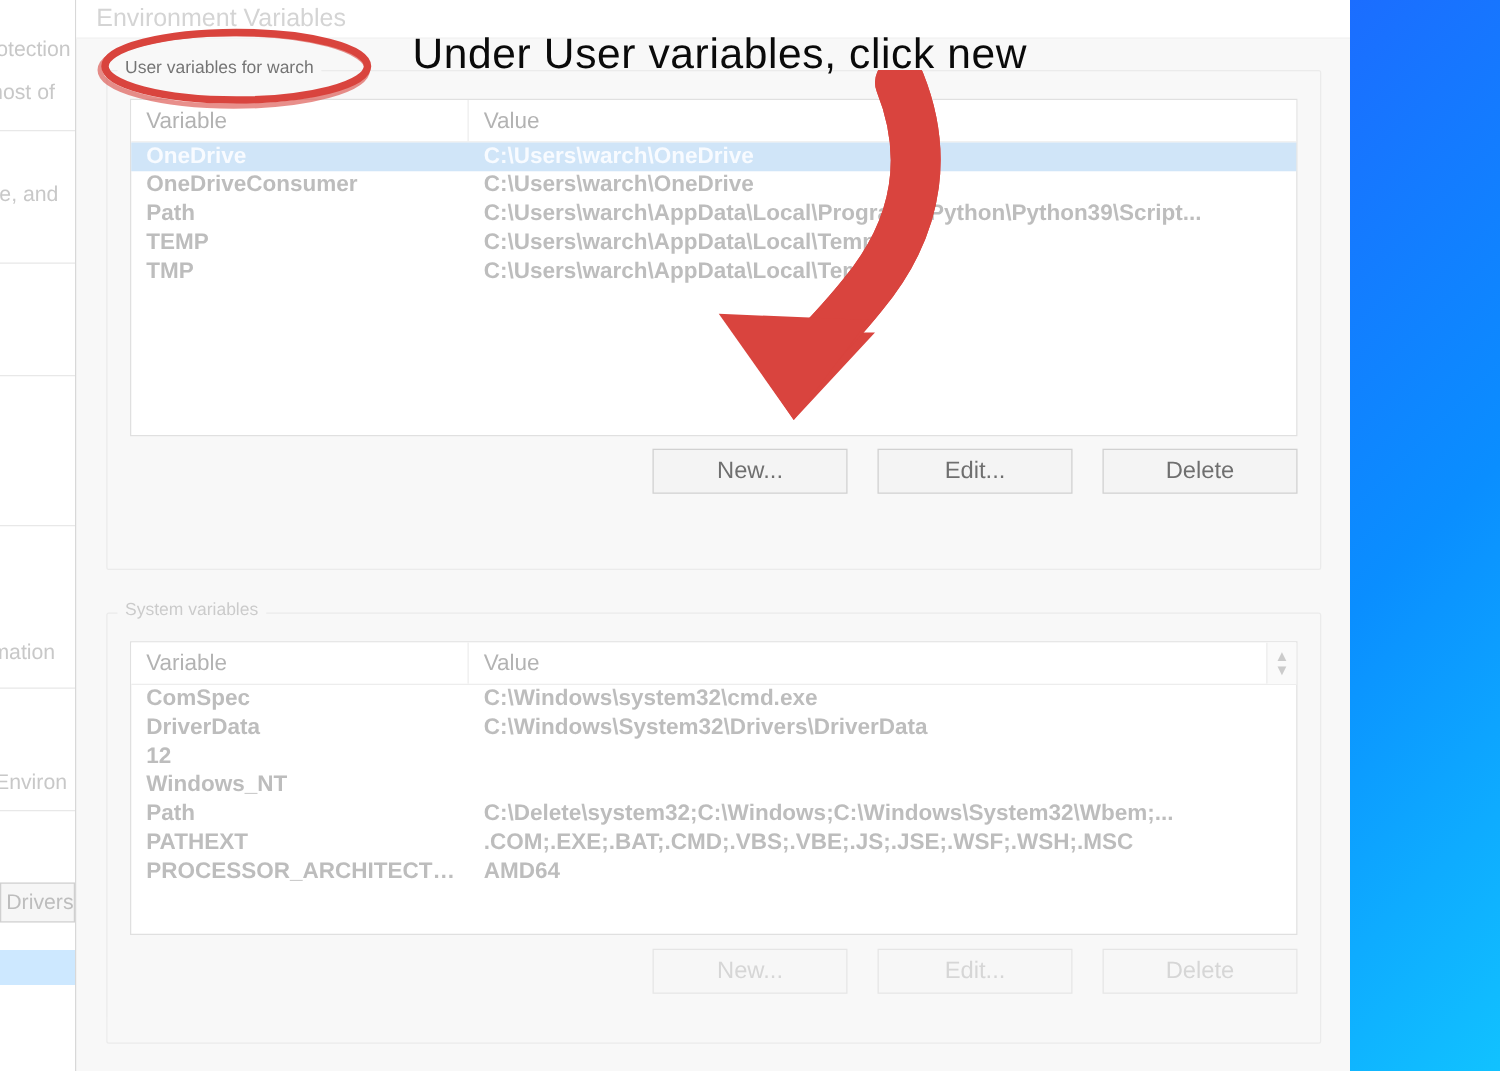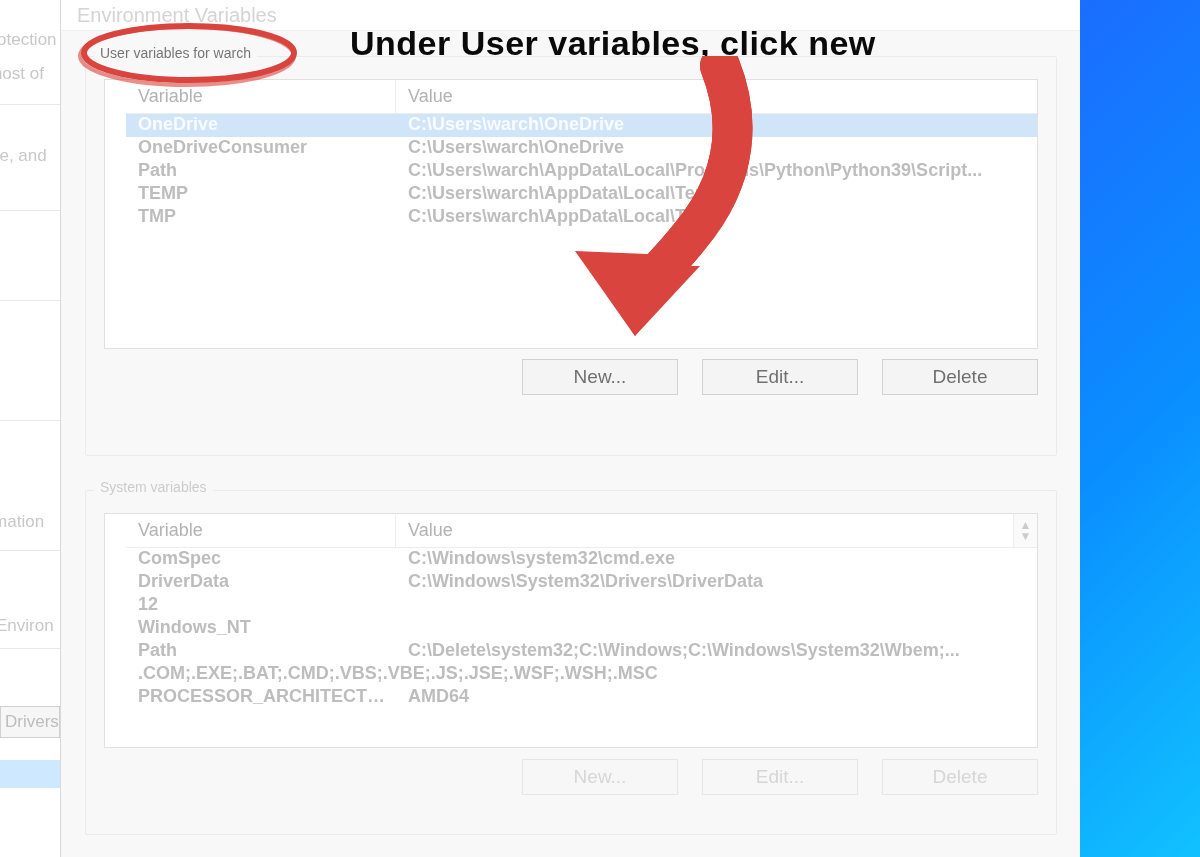--- a/index.html
+++ b/index.html
@@ -53,21 +53,21 @@
     padding: 0 6px; font-size: 14px; color: #2a2a2a;
   }
   .groupbox.faded .legend { color: #b0b0b0; }
 
   .user-group { top: 56px; height: 400px; }
   .system-group { top: 490px; height: 345px; }
 
   
   .vartable {
     position: absolute; left: 18px; top: 22px; right: 18px;
-    border: 1px solid #cfcfcf; background: #fff; padding-left: 21px;
+    border: 1px solid #cfcfcf; background: #fff;
   }
   .user-group .vartable { height: 270px; }
   .system-group .vartable { height: 235px; }
 
   .vartable .header {
     display: flex; height: 34px; border-bottom: 1px solid #e4e4e4;
     font-size: 18px; color: #8a8a8a; align-items: center;
     background: #fff;
   }
   .vartable .col-var { width: 270px; padding-left: 12px; border-right: 1px solid #e4e4e4; height: 100%; display:flex; align-items:center;}
@@ -97,22 +97,22 @@
   .winbtn.disabled { color: #c0c0c0; border-color: #d8d8d8; background:#f3f3f3; cursor:default;}
 
   
   .wash {
     position: absolute; inset: 0; background: rgba(255,255,255,0.35); pointer-events: none;
   }
 
   
   .annotation { position: absolute; pointer-events: none; }
   .anno-text {
-    position: absolute; left: 350px; top: 24px; width: 720px;
-    font-weight: 700; font-size: 34px; color: #0a0a0a; letter-spacing: 0.5px;
+    position: absolute; left: 330px; top: 24px; width: 720px;
+    font-weight: 400; font-size: 34px; color: #0a0a0a; letter-spacing: 0.5px;
     pointer-events:none;
   }
   .anno-circle {
     position: absolute; left: 74px; top: 18px; width: 230px; height: 70px; pointer-events:none;
   }
   .anno-arrow {
     position: absolute; left: 540px; top: 56px; width: 240px; height: 280px; pointer-events:none;
   }
 </style>
 </head>
@@ -203,20 +203,21 @@
             <div class="c-val">12</div>
           </div>
           <div class="row">
             <div class="c-val">Windows_NT</div>
           </div>
           <div class="row">
             <div class="c-var">Path</div>
             <div class="c-val">C:\Delete\system32;C:\Windows;C:\Windows\System32\Wbem;...</div>
           </div>
           <div class="row">
+            <div class="c-var">PATHEXT</div>
             <div class="c-val">.COM;.EXE;.BAT;.CMD;.VBS;.VBE;.JS;.JSE;.WSF;.WSH;.MSC</div>
           </div>
           <div class="row">
             <div class="c-var">PROCESSOR_ARCHITECTURE</div>
             <div class="c-val">AMD64</div>
           </div>
         </div>
     </div>
 
     <div class="btnrow">

